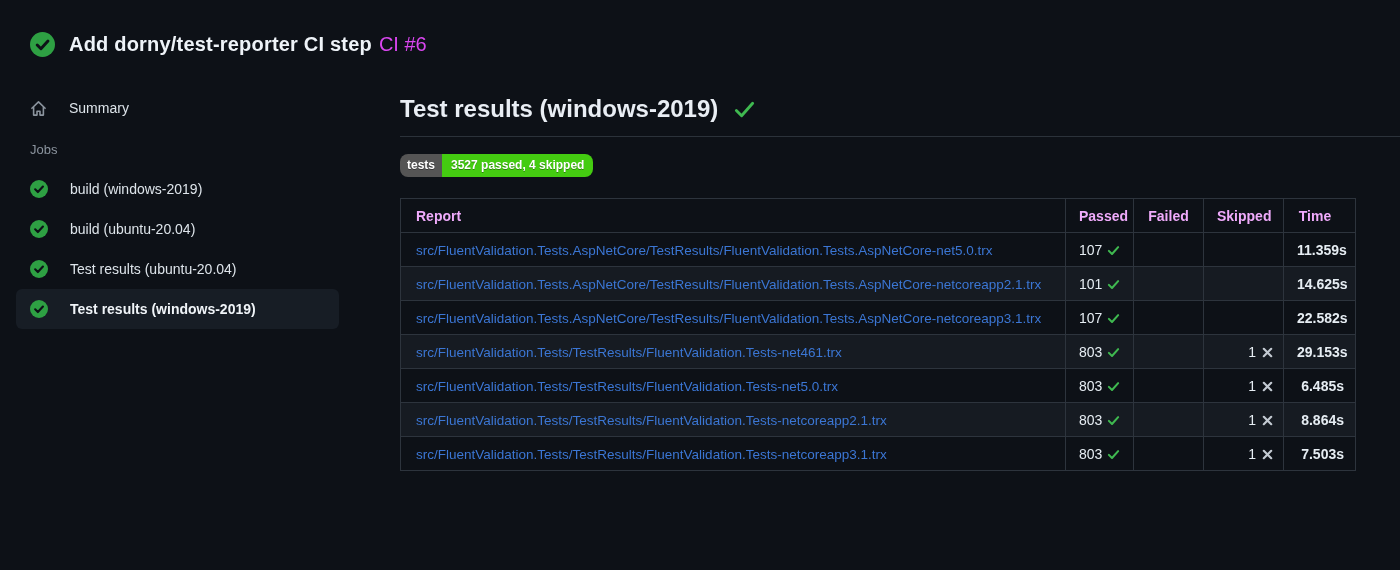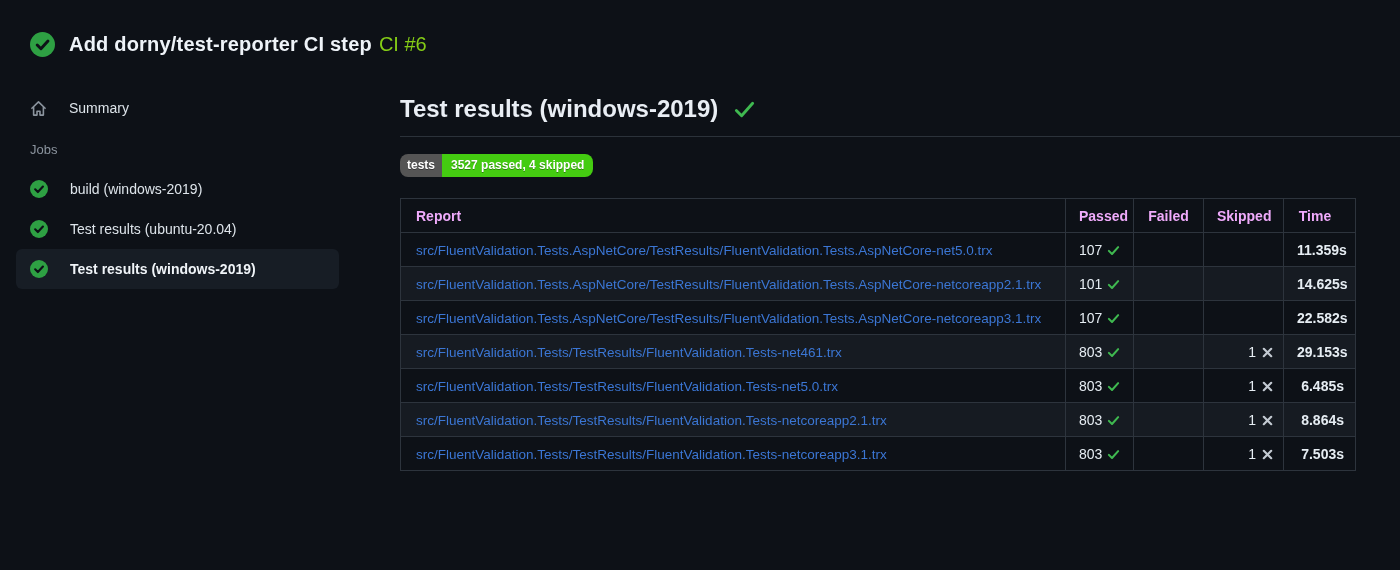--- a/index.html
+++ b/index.html
@@ -10,21 +10,21 @@
     color: #e6edf3;
     overflow: hidden;
   }
   
   .app-header {
     height: 72px;
     display: flex; align-items: center;
     padding: 16px 0 0 30px; gap: 14px;
   }
   .app-title { font-size: 20px; font-weight: 700; color: #eef3f8; letter-spacing: .2px; }
-  .app-run { font-size: 20px; font-weight: 400; color: #84cc16; margin-left: 7px; }
+  .app-run { font-size: 20px; font-weight: 400; color: #d946ef; margin-left: 7px; }
   
   .layout { display: flex; align-items: flex-start; }
   .sidebar { width: 355px; padding: 0 16px; flex: none; }
   .side-item {
     height: 40px; display: flex; align-items: center; gap: 22px;
     padding: 0 14px; border-radius: 6px;
     font-size: 14px; color: #dde4ea; cursor: pointer;
   }
   .summary-item { margin-top: 16px; margin-bottom: 14px; }
   .jobs-label { color: #8b949e; font-size: 13px; padding: 0 14px; margin: 14px 0 12px; }
@@ -89,20 +89,27 @@
       <span>Summary</span>
     </div>
     <div class="jobs-label">Jobs</div>
     <div>
         <div class="side-item job-item">
     <svg viewBox="0 0 16 16" width="18" height="18">
       <circle cx="8" cy="8" r="8" fill="#2ea043"></circle>
       <path d="M4.6 8.3 L7 10.7 L11.5 5.8" fill="none" stroke="#0d1117" stroke-width="1.9" stroke-linecap="round" stroke-linejoin="round"></path>
     </svg>
     <span>build (windows-2019)</span>
+  </div>
+        <div class="side-item job-item">
+    <svg viewBox="0 0 16 16" width="18" height="18">
+      <circle cx="8" cy="8" r="8" fill="#2ea043"></circle>
+      <path d="M4.6 8.3 L7 10.7 L11.5 5.8" fill="none" stroke="#0d1117" stroke-width="1.9" stroke-linecap="round" stroke-linejoin="round"></path>
+    </svg>
+    <span>build (ubuntu-20.04)</span>
   </div>
         <div class="side-item job-item">
     <svg viewBox="0 0 16 16" width="18" height="18">
       <circle cx="8" cy="8" r="8" fill="#2ea043"></circle>
       <path d="M4.6 8.3 L7 10.7 L11.5 5.8" fill="none" stroke="#0d1117" stroke-width="1.9" stroke-linecap="round" stroke-linejoin="round"></path>
     </svg>
     <span>Test results (ubuntu-20.04)</span>
   </div>
         <div class="side-item job-item selected">
     <svg viewBox="0 0 16 16" width="18" height="18">

